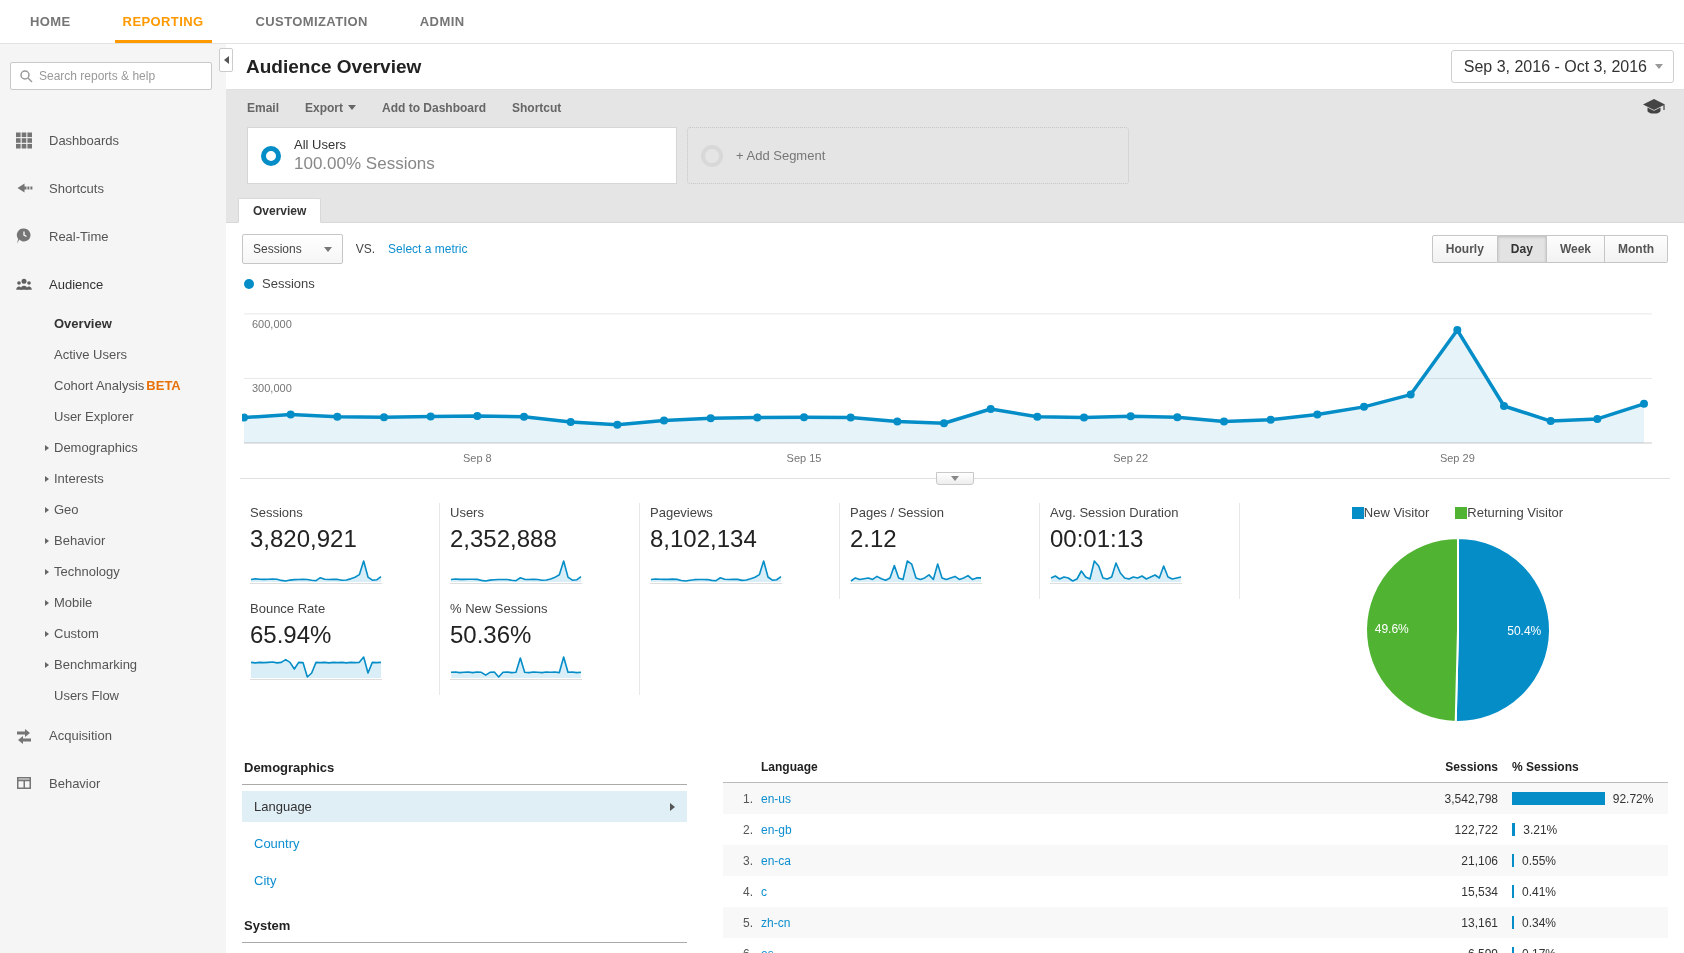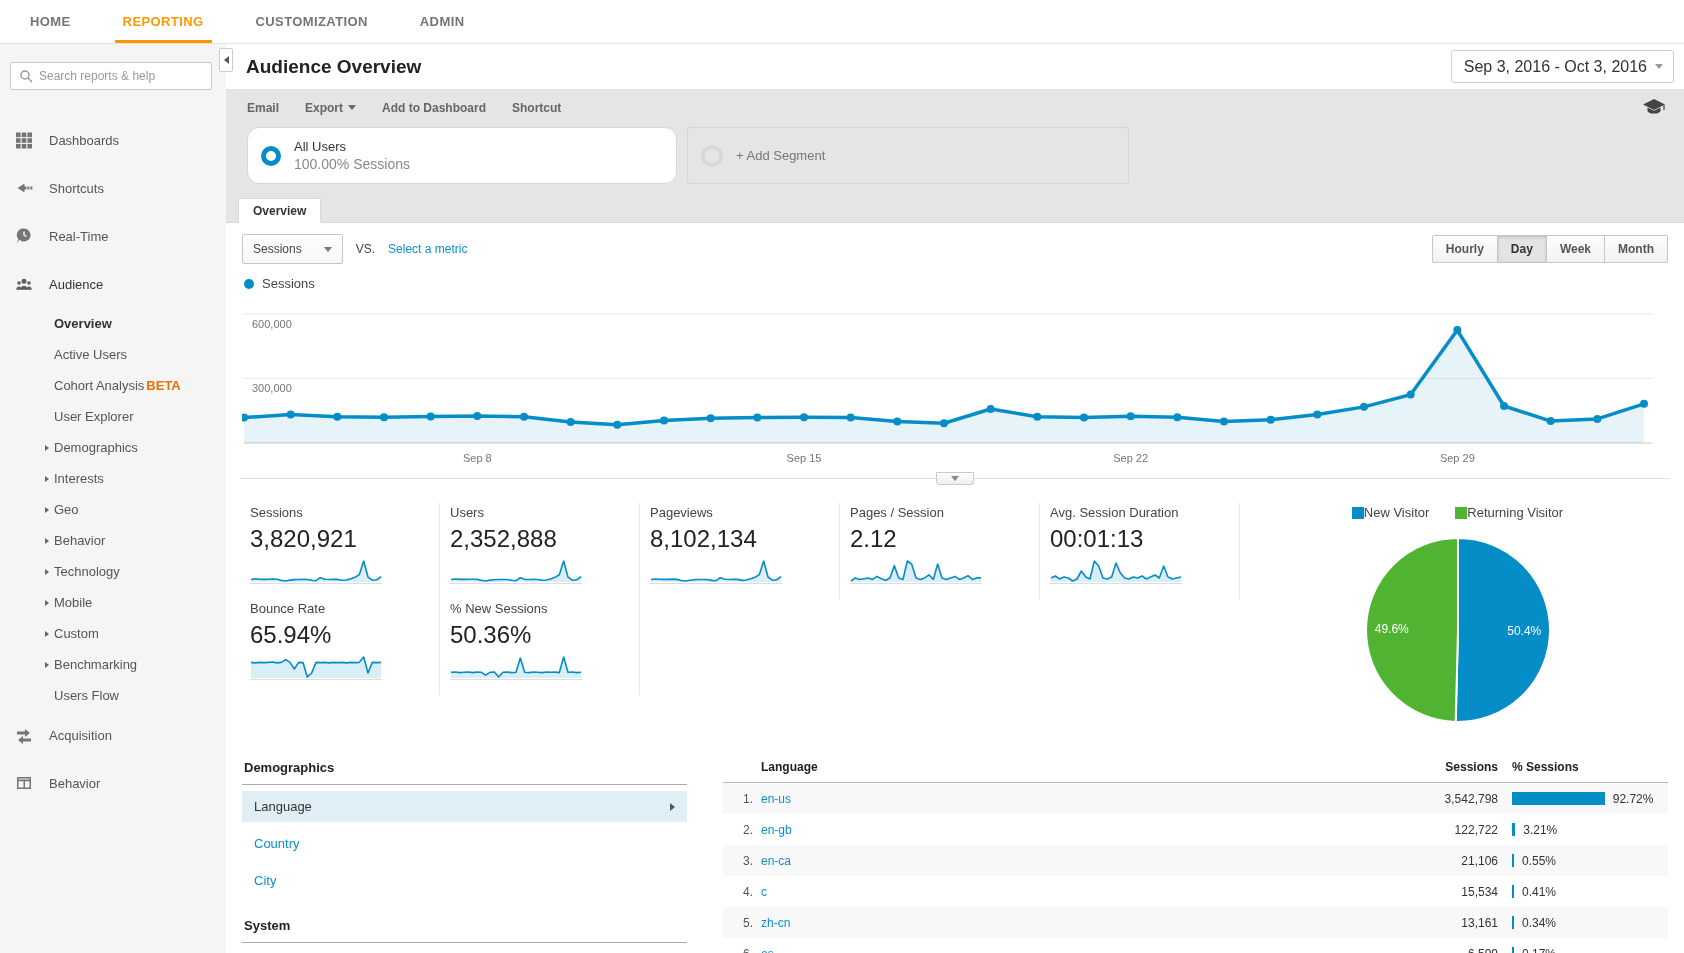--- a/index.html
+++ b/index.html
@@ -57,25 +57,25 @@
 
   .toolbar { height:35px; flex:none; display:flex; align-items:center; padding-left:21px;
     position:relative;text-align:right; }
   .tool-item { font-size:12px; font-weight:bold; color:#666; margin-right:26px;
     display:flex; align-items:center; cursor:pointer; }
   .tool-item .caret { border-top-color:#666; margin-left:5px; }
   .cap-wrap { position:absolute; right:18px; top:8px; cursor:pointer; }
 
   .segments { flex:none; display:flex; gap:10px; padding:2px 0 12px 21px; }
   .seg-card { width:430px; height:57px; background:#fff; border:1px solid #d6d6d6;
-    border-radius:12px; display:flex; align-items:center; padding-left:13px; cursor:pointer; }
+    border-radius:0; display:flex; align-items:center; padding-left:13px; cursor:pointer; }
   .donut { width:20px; height:20px; border:5px solid #058dc7; border-radius:50%;
     margin-right:13px; flex:none; }
   .seg-title { font-size:13px; color:#333; }
-  .seg-sub { font-size:14px; color:#888; margin-top:2px; }
+  .seg-sub { font-size:17px; color:#888; margin-top:2px; }
   .seg-add { width:442px; height:57px; border:1px dotted #c6c6c6; border-radius:3px;
     background:transparent; display:flex; align-items:center; padding-left:13px;
     color:#888; cursor:pointer; }
   .donut-grey { width:22px; height:22px; border:4px solid #d8d8d8; border-radius:50%;
     margin-right:13px; flex:none; }
   .seg-add-label { font-size:13px; color:#777; }
 
   .tab-row { flex:none; height:27px; display:flex; align-items:flex-end;
     border-bottom:1px solid #d8d8d8; padding-left:12px; }
   .tab { background:#fff; border:1px solid #d8d8d8; border-bottom:1px solid #fff;

